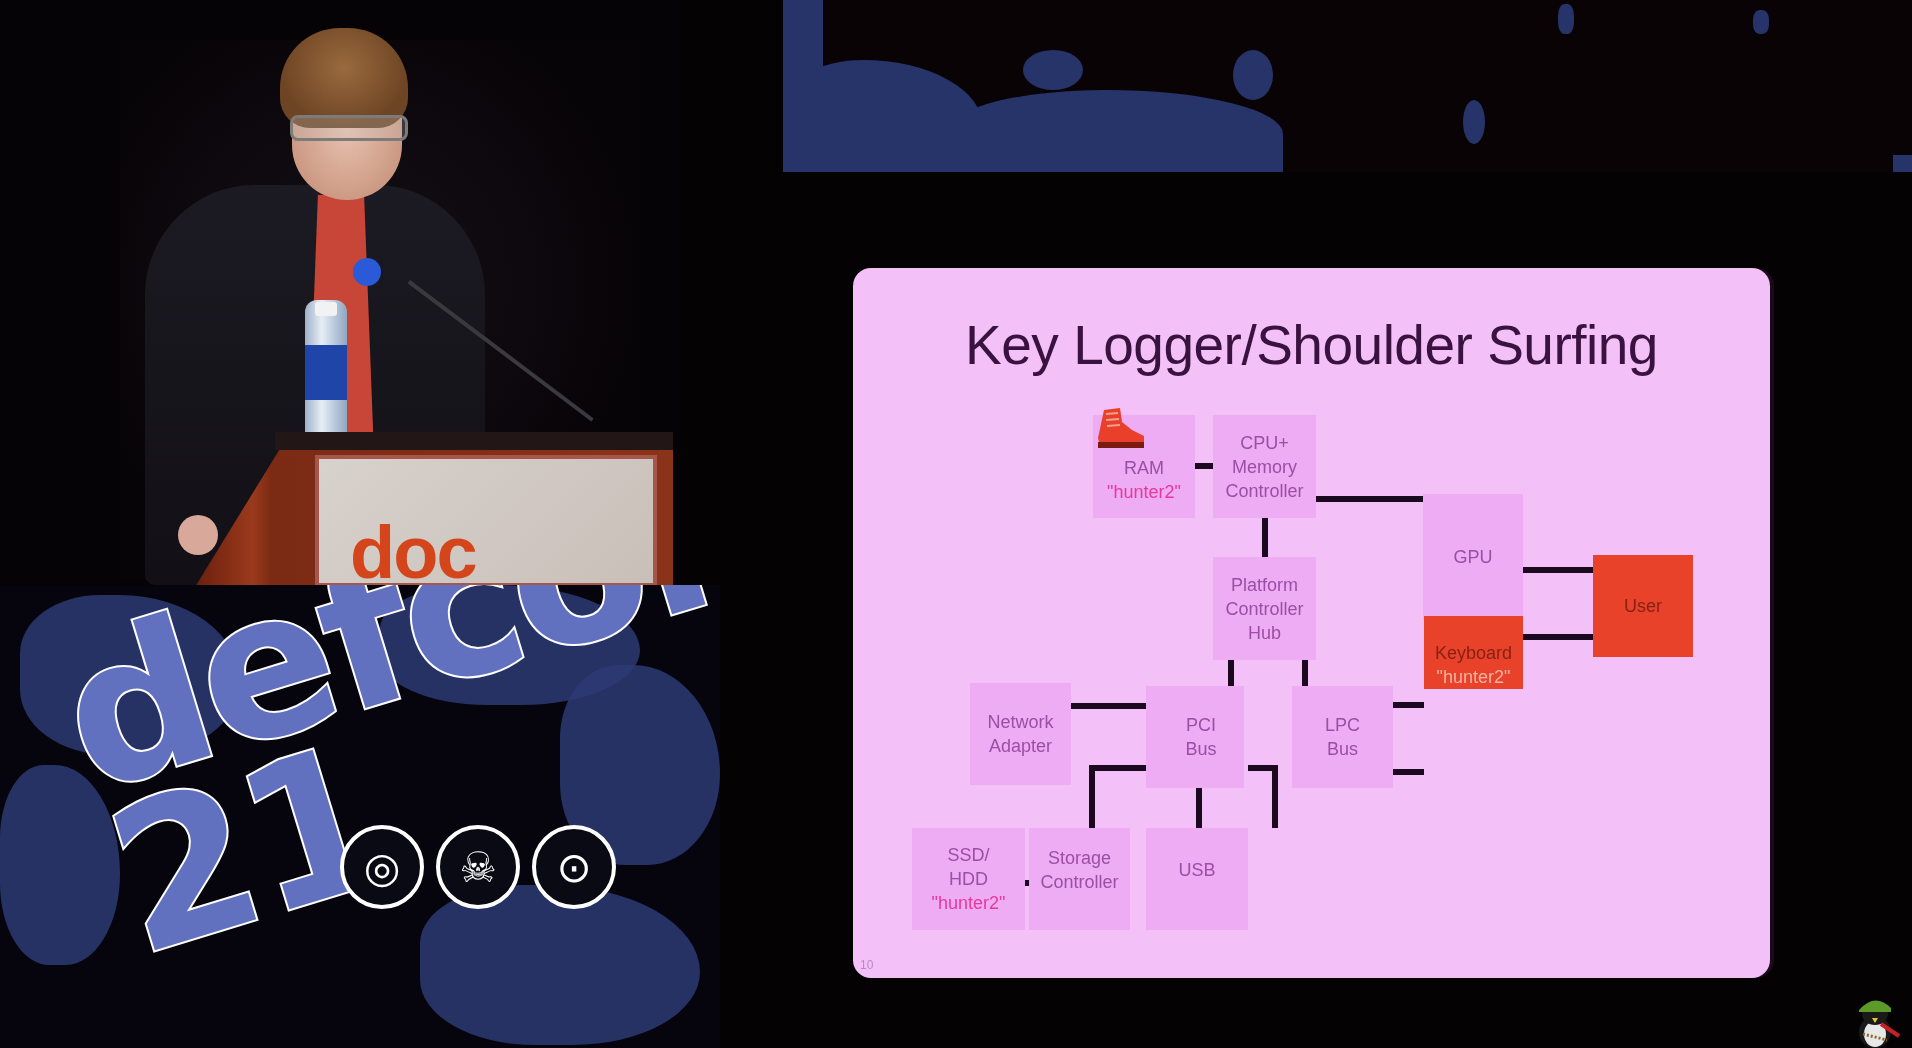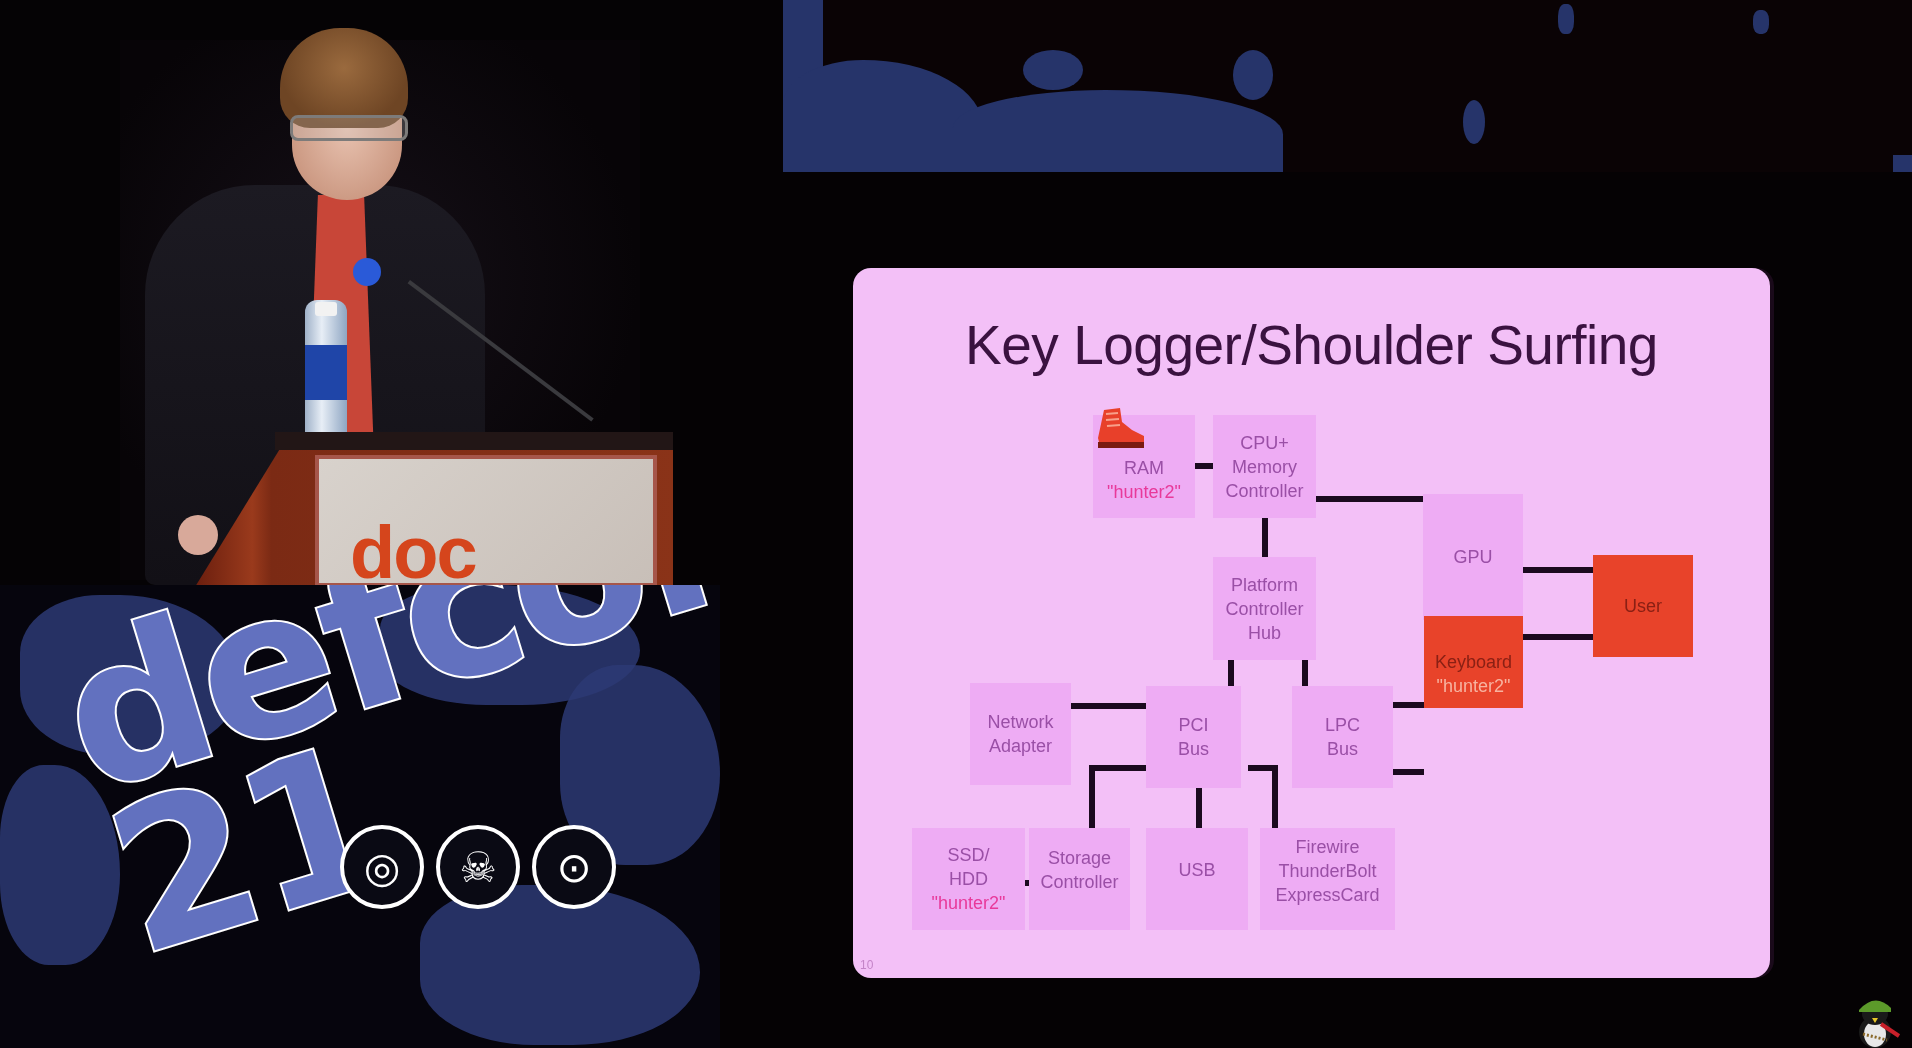--- a/index.html
+++ b/index.html
@@ -171,31 +171,31 @@
   <div class="node" style="left:360px;top:289px;width:103px;height:103px;">
     <span>Platform</span>
     <span>Controller</span>
     <span>Hub</span>
   </div>
 
   <div class="node hot" style="left:740px;top:287px;width:100px;height:102px;">
     <span>User</span>
   </div>
 
-  <div class="node hot" style="left:571px;top:348px;width:99px;height:92px;">
+  <div class="node hot" style="left:571px;top:348px;width:99px;height:73px;">
     <span style="margin-top:24px;">Keyboard</span>
     <span class="secret">"hunter2"</span>
   </div>
 
   <div class="node" style="left:117px;top:415px;width:101px;height:102px;">
     <span>Network</span>
     <span>Adapter</span>
   </div>
 
-  <div class="node" style="left:293px;top:418px;width:95px;height:102px;">
+  <div class="node" style="left:293px;top:418px;width:86px;height:102px;padding-left:12px;">
     <span>PCI</span>
     <span>Bus</span>
   </div>
 
   <div class="node" style="left:439px;top:418px;width:101px;height:102px;">
     <span>LPC</span>
     <span>Bus</span>
   </div>
 
 
@@ -207,25 +207,20 @@
 
   <div class="node" style="left:176px;top:560px;width:101px;height:102px;">
     <span style="margin-top:-18px;">Storage</span>
     <span>Controller</span>
   </div>
 
   <div class="node" style="left:293px;top:560px;width:102px;height:102px;">
     <span style="margin-top:-18px;">USB</span>
   </div>
 
-  <div class="node" style="left:407px;top:560px;width:135px;height:102px;">
-    <span style="margin-top:-16px;">Firewire</span>
-    <span>ThunderBolt</span>
-    <span>ExpressCard</span>
-  </div>
 
   <div id="slide-number" class="abs">10</div>
 </div>
 
 <svg id="mascot" class="abs" viewBox="0 0 60 58">
   <ellipse cx="30" cy="42" rx="16" ry="16" fill="#1a1a1a"></ellipse>
   <ellipse cx="30" cy="44" rx="11" ry="13" fill="#e8e8e8"></ellipse>
   <ellipse cx="30" cy="24" rx="13" ry="11" fill="#1a1a1a"></ellipse>
   <path d="M14 20 Q30 2 46 18 L46 22 L14 22 Z" fill="#5c9a2a"></path>
   <path d="M27 28 L33 28 L30 33 Z" fill="#e6c52a"></path>

